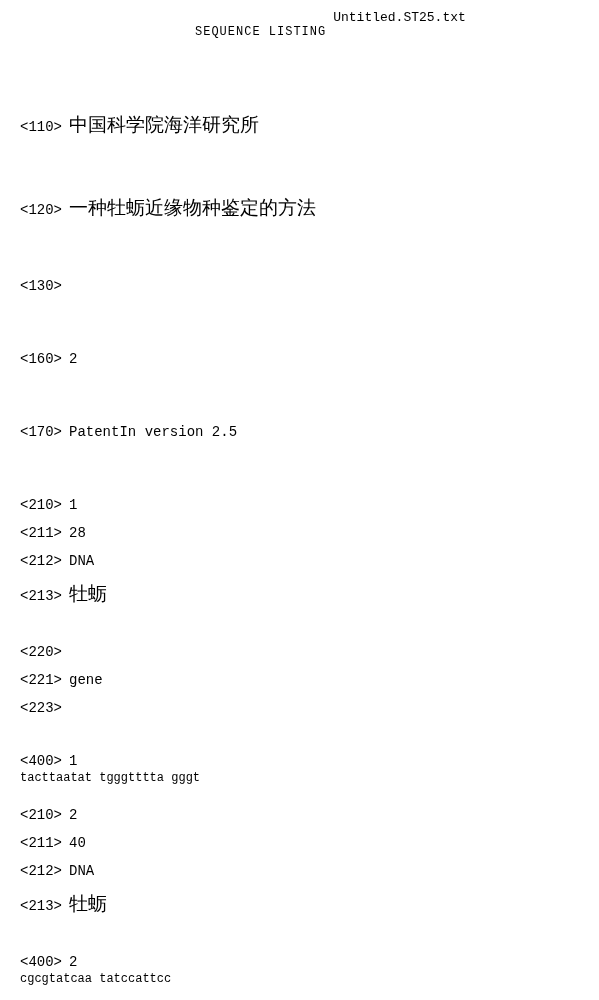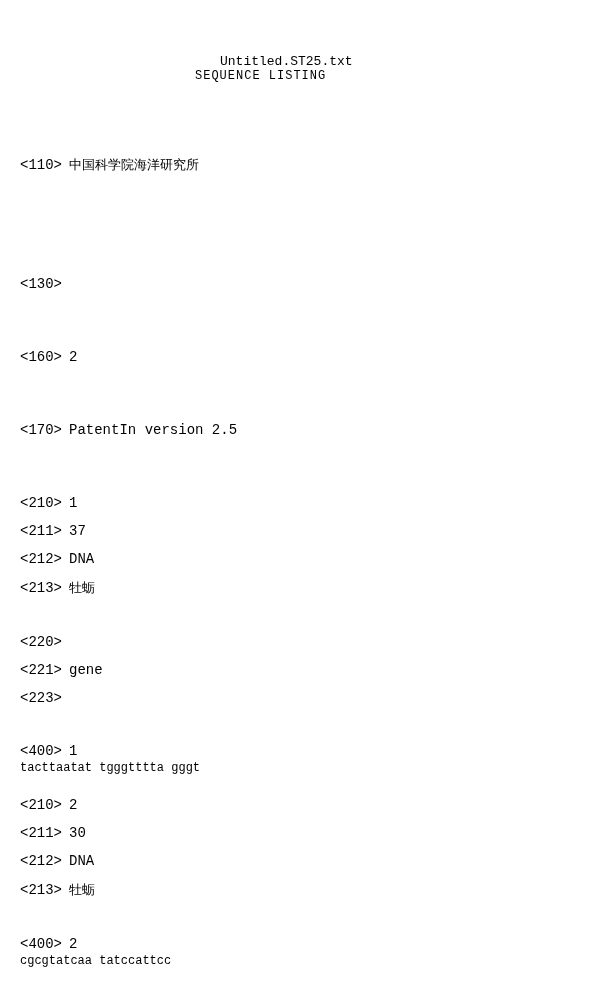--- a/index.html
+++ b/index.html
@@ -10,24 +10,24 @@
       font-family: "SimSun", "宋体", serif;
       font-size: 14px;
       background: #fff;
       color: #000;
       position: relative;
     }
     .content {
       padding: 10px 20px;
     }
     .filename {
+      text-align: center;
       margin-left: 200px;
       font-family: "Courier New", monospace;
       font-size: 13px;
-      margin-top: 44px;
     }
     .heading {
       margin-left: 175px;
       font-family: "Courier New", monospace;
       font-size: 12px;
       letter-spacing: 1px;
     }
     .entry {
       margin-top: 28px;
       margin-bottom: 0;
@@ -37,21 +37,21 @@
       margin-top: 12px;
       margin-bottom: 0;
       white-space: pre;
     }
     .tag {
       font-family: "Courier New", monospace;
       font-size: 14px;
     }
     .value-cn {
       font-family: Liberation Serif, serif;
-      font-size: 13px;
+      font-size: 19px;
       margin-top: 40px;
     }
     .value-mono {
       font-family: "Courier New", monospace;
       font-size: 14px;
     }
     .gap-large {
       height: 45px;
     }
     .gap-med {
@@ -73,55 +73,56 @@
 <div class="content">
   <div class="filename">Untitled.ST25.txt</div>
   <div class="heading">SEQUENCE LISTING</div>
 
   <div class="gap-large"></div>
 
   <div class="entry"><span class="tag">&lt;110&gt;</span>  <span class="value-cn">中国科学院海洋研究所</span></div>
 
   <div class="gap-large"></div>
 
+  <div class="entry-tight"><span class="tag">&lt;120&gt;</span>  <span class="value-cn">一种牡蛎近缘物种鉴定的方法</span></div>
 
   <div class="gap-large"></div>
 
   <div class="entry-tight"><span class="tag">&lt;130&gt;</span>  <span class="value-mono"></span></div>
 
   <div class="gap-large"></div>
 
   <div class="entry-tight"><span class="tag">&lt;160&gt;</span>  <span class="value-mono">2</span></div>
 
   <div class="gap-large"></div>
 
   <div class="entry-tight"><span class="tag">&lt;170&gt;</span>  <span class="value-mono">PatentIn version 2.5</span></div>
 
   <div class="gap-large"></div>
 
   <div class="entry-tight"><span class="tag">&lt;210&gt;</span>  <span class="value-mono">1</span></div>
-  <div class="entry-tight"><span class="tag">&lt;211&gt;</span>  <span class="value-mono">37</span></div>
+  <div class="entry-tight"><span class="tag">&lt;211&gt;</span>  <span class="value-mono">28</span></div>
   <div class="entry-tight"><span class="tag">&lt;212&gt;</span>  <span class="value-mono">DNA</span></div>
   <div class="entry-tight"><span class="tag">&lt;213&gt;</span>  <span class="value-cn">牡蛎</span></div>
 
   <div class="gap-med"></div>
 
   <div class="entry-tight"><span class="tag">&lt;220&gt;</span>  <span class="value-mono"></span></div>
   <div class="entry-tight"><span class="tag">&lt;221&gt;</span>  <span class="value-mono">gene</span></div>
   <div class="entry-tight"><span class="tag">&lt;223&gt;</span>  <span class="value-mono"></span></div>
 
   <div class="gap-med"></div>
 
   <div class="entry-tight"><span class="tag">&lt;400&gt;</span>  <span class="value-mono">1</span></div>
   <div class="seqline"><span>tacttaatat tgggtttta gggt</span>                                                </div>
 
   <div class="gap-small"></div>
 
   <div class="entry-tight"><span class="tag">&lt;210&gt;</span>  <span class="value-mono">2</span></div>
-  <div class="entry-tight"><span class="tag">&lt;211&gt;</span>  <span class="value-mono">30</span></div>
+  <div class="entry-tight"><span class="tag">&lt;211&gt;</span>  <span class="value-mono">40</span></div>
   <div class="entry-tight"><span class="tag">&lt;212&gt;</span>  <span class="value-mono">DNA</span></div>
   <div class="entry-tight"><span class="tag">&lt;213&gt;</span>  <span class="value-cn">牡蛎</span></div>
 
   <div class="gap-med"></div>
 
   <div class="entry-tight"><span class="tag">&lt;400&gt;</span>  <span class="value-mono">2</span></div>
   <div class="seqline"><span>cgcgtatcaa tatccattcc</span>                                                    </div>
 </div>
 
 </body></html>

